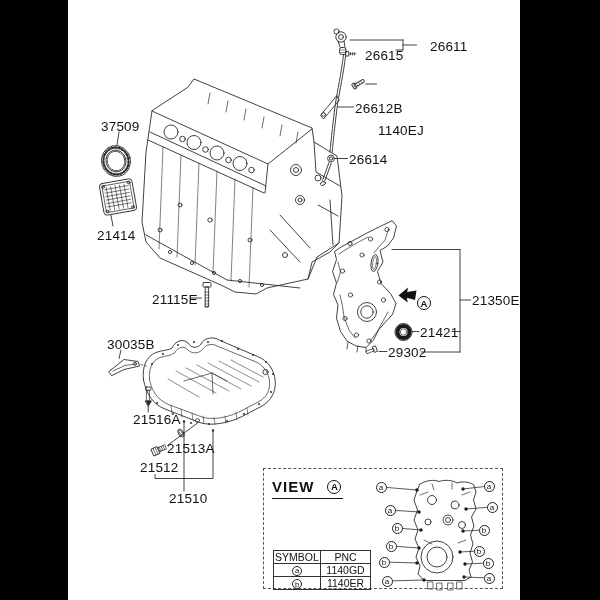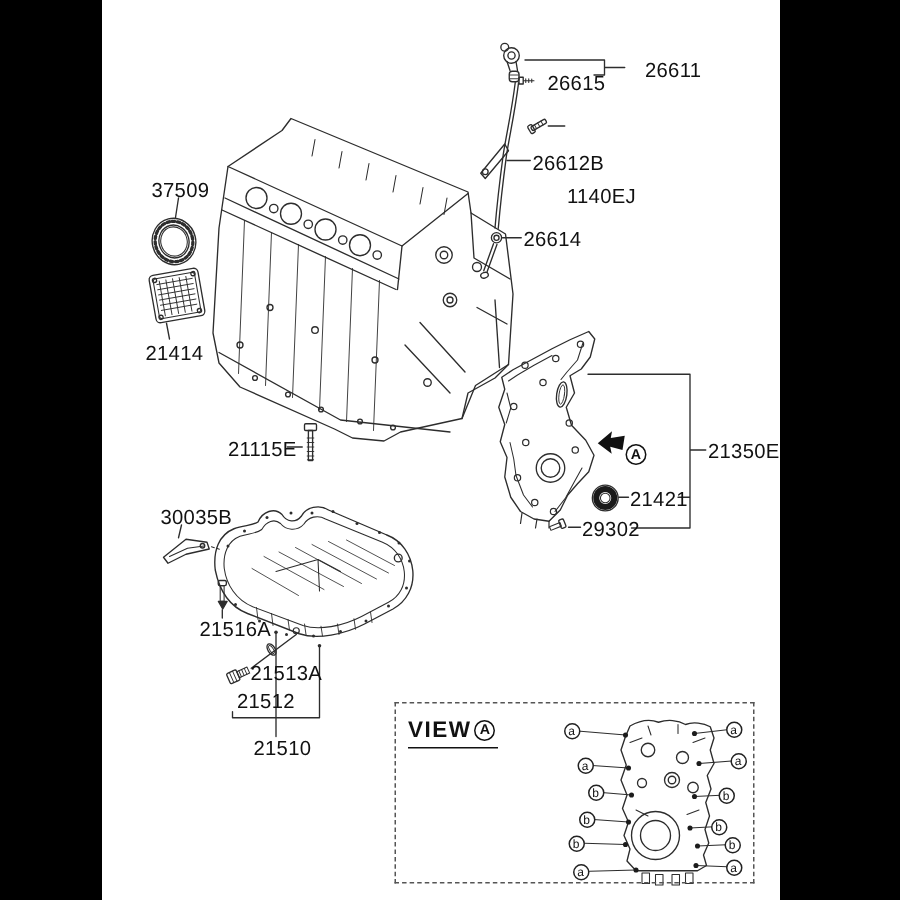--- a/index.html
+++ b/index.html
@@ -3,21 +3,21 @@
 <meta charset="utf-8">
 <style>
   html,body{margin:0;padding:0;background:#000;}
   .stage{position:relative;width:600px;height:600px;background:#000;overflow:hidden;
          font-family:"Liberation Sans", sans-serif;}
   .canvas{position:absolute;left:68px;top:0;width:452px;height:600px;background:#fff;}
   svg.art{position:absolute;left:0;top:0;width:600px;height:600px;pointer-events:none;}
   .plabel{position:absolute;font-size:13.5px;color:#111;letter-spacing:.2px;white-space:nowrap;}
   .view-box{position:absolute;left:263px;top:468px;width:240px;height:121px;
             border:1px dashed #555;box-sizing:border-box;}
-  .view-title{position:absolute;left:272px;top:478px;display:flex;align-items:center;gap:2px;
+  .view-title{position:absolute;left:272px;top:478px;display:flex;align-items:center;gap:13px;
               border-bottom:1.4px solid #111;padding:0 2px 3px 0;}
   .view-title .vt{font-size:15px;font-weight:bold;color:#111;letter-spacing:1px;}
   .circ-marker{display:inline-flex;align-items:center;justify-content:center;
                width:14px;height:14px;border:1.3px solid #111;border-radius:50%;
                font-size:9.5px;font-weight:bold;color:#111;background:#fff;box-sizing:border-box;}
   .detail-a{position:absolute;left:417px;top:296px;width:14px;height:14px;font-size:9.5px;}
   .callout{position:absolute;width:11px;height:11px;border:1px solid #222;border-radius:50%;
            background:#fff;color:#111;font-size:8px;display:flex;align-items:center;
            justify-content:center;box-sizing:border-box;}
   table.sym{position:absolute;left:273px;top:550px;width:97px;border-collapse:collapse;
@@ -272,31 +272,51 @@
   <div class="plabel" style="left:365px;top:48px;">26615</div>
   <div class="plabel" style="left:378px;top:78px;margin-top:45px;">1140EJ</div>
   <div class="plabel" style="left:355px;top:101px;">26612B</div>
   <div class="plabel" style="left:349px;top:152px;">26614</div>
   <div class="plabel" style="left:472px;top:293px;">21350E</div>
   <div class="plabel" style="left:420px;top:325px;">21421</div>
   <div class="plabel" style="left:388px;top:345px;">29302</div>
   <div class="plabel" style="left:107px;top:337px;">30035B</div>
   <div class="plabel" style="left:133px;top:412px;">21516A</div>
   <div class="plabel" style="left:167px;top:441px;">21513A</div>
-  <div class="plabel" style="left:158px;top:460px;">21512</div>
+  <div class="plabel" style="left:140px;top:460px;">21512</div>
   <div class="plabel" style="left:169px;top:491px;">21510</div>
 
   <span class="circ-marker detail-a">A</span>
 
   <div class="view-box"></div>
   <div class="view-title">
     <span class="vt">VIEW</span>
     <span class="circ-marker">A</span>
   </div>
 
+  <table class="sym">
+    <colgroup>
+        <col class="c1">
+        <col class="c2">
+      </colgroup>
+    <tbody>
+        <tr>
+      <th>SYMBOL</th>
+      <th>PNC</th>
+    </tr>
+    <tr>
+      <td><span class="tcirc">a</span></td>
+      <td>1140GD</td>
+    </tr>
+    <tr>
+      <td><span class="tcirc">b</span></td>
+      <td>1140ER</td>
+    </tr>
+  </tbody>
+    </table>
 
   <span class="callout" style="left:375.5px;top:481.5px;">a</span>
   <span class="callout" style="left:384.5px;top:504.5px;">a</span>
   <span class="callout" style="left:391.5px;top:522.5px;">b</span>
   <span class="callout" style="left:385.5px;top:540.5px;">b</span>
   <span class="callout" style="left:378.5px;top:556.5px;">b</span>
   <span class="callout" style="left:381.5px;top:575.5px;">a</span>
   <span class="callout" style="left:483.5px;top:480.5px;">a</span>
   <span class="callout" style="left:486.5px;top:501.5px;">a</span>
   <span class="callout" style="left:478.5px;top:524.5px;">b</span>

